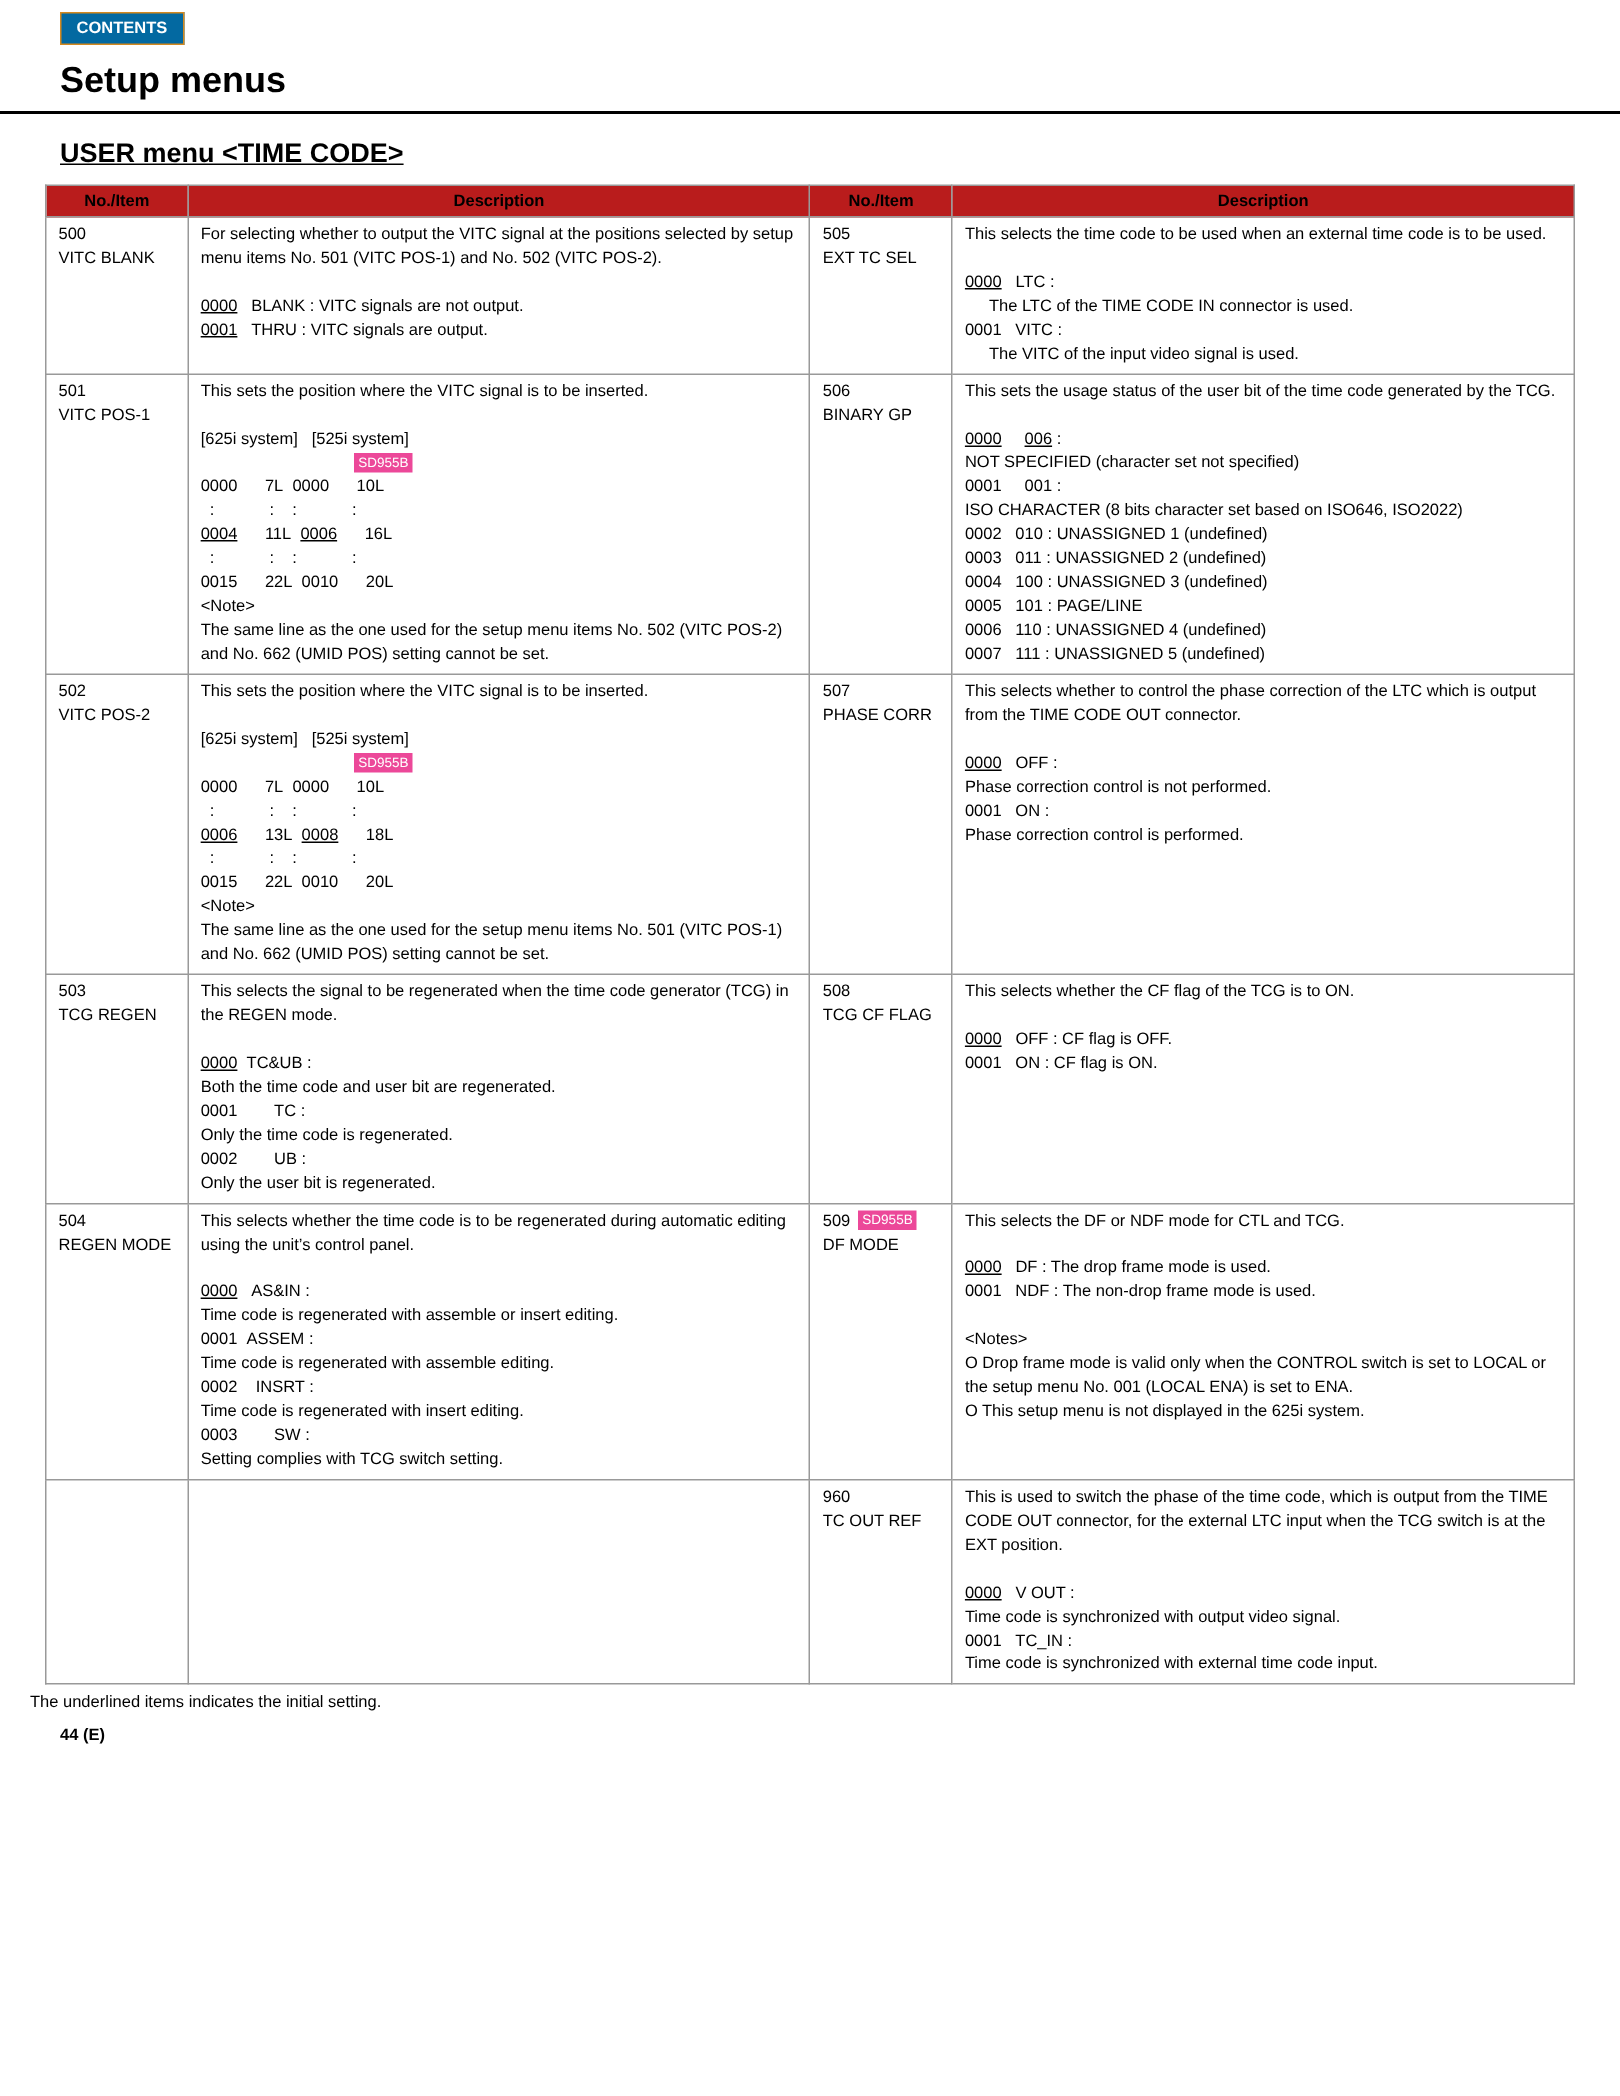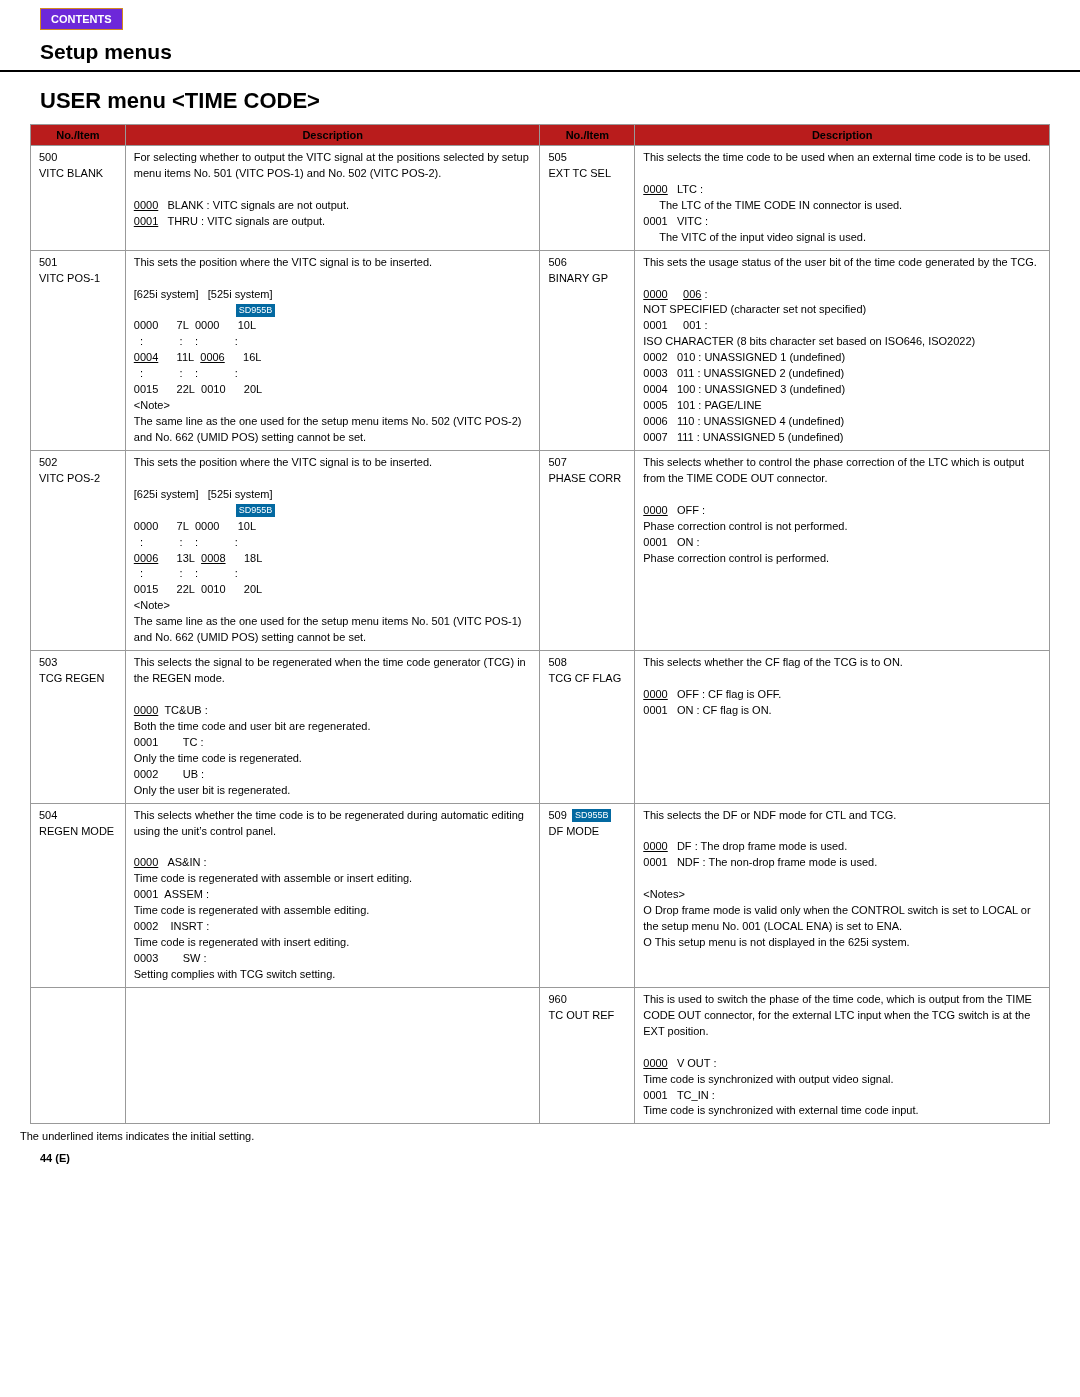--- a/index.html
+++ b/index.html
@@ -7,39 +7,40 @@
       font-family: Arial, sans-serif;
       font-size: 12px;
       background: #fff;
       color: #000;
       width: 1080px;
       min-height: 1397px;
       padding: 0;
     }
     .contents-tab {
       display: inline-block;
-      background: #6d28d9;
+      background: #0369a1;
       color: #fff;
       font-size: 11px;
       font-weight: bold;
       padding: 4px 10px;
       border: 1px solid #d4891e;
       margin-bottom: 0;
     }
     .page-title {
-      font-size: 21px;
+      font-size: 24px;
       font-weight: bold;
       padding: 10px 40px 6px 40px;
       border-bottom: 2px solid #000;
       margin-bottom: 10px;
     }
     .section-title {
-      font-size: 22px;
+      font-size: 18px;
       font-weight: bold;
       padding: 6px 40px 10px 40px;
+      text-decoration: underline;
     }
     .main-table-container {
       padding: 0 30px;
     }
     .main-table {
       width: 100%;
       border-collapse: collapse;
       border: 1px solid #999;
     }
     .main-table th {
@@ -56,21 +57,21 @@
       font-size: 11px;
       line-height: 1.45;
     }
     .col-item { width: 80px; }
     .col-desc { width: 350px; }
     .col-item2 { width: 80px; }
     .col-desc2 { width: 350px; }
     .underline { text-decoration: underline; }
     .sd-badge {
       display: inline-block;
-      background: #0369a1;
+      background: #ec4899;
       color: #fff;
       font-size: 9px;
       padding: 0 3px;
       margin-left: 2px;
       vertical-align: middle;
     }
     .footer-note {
       padding: 6px 20px;
       font-size: 11px;
     }

